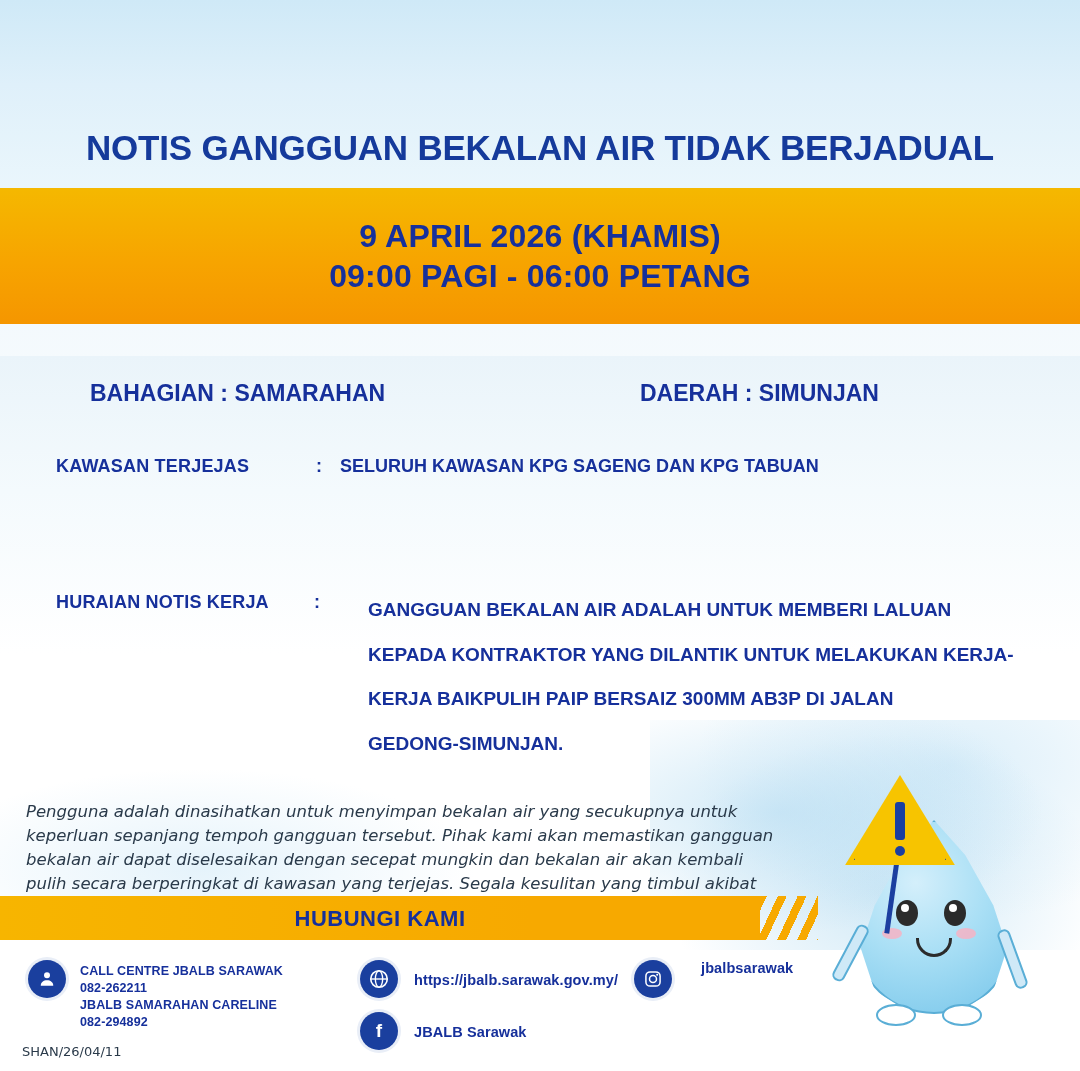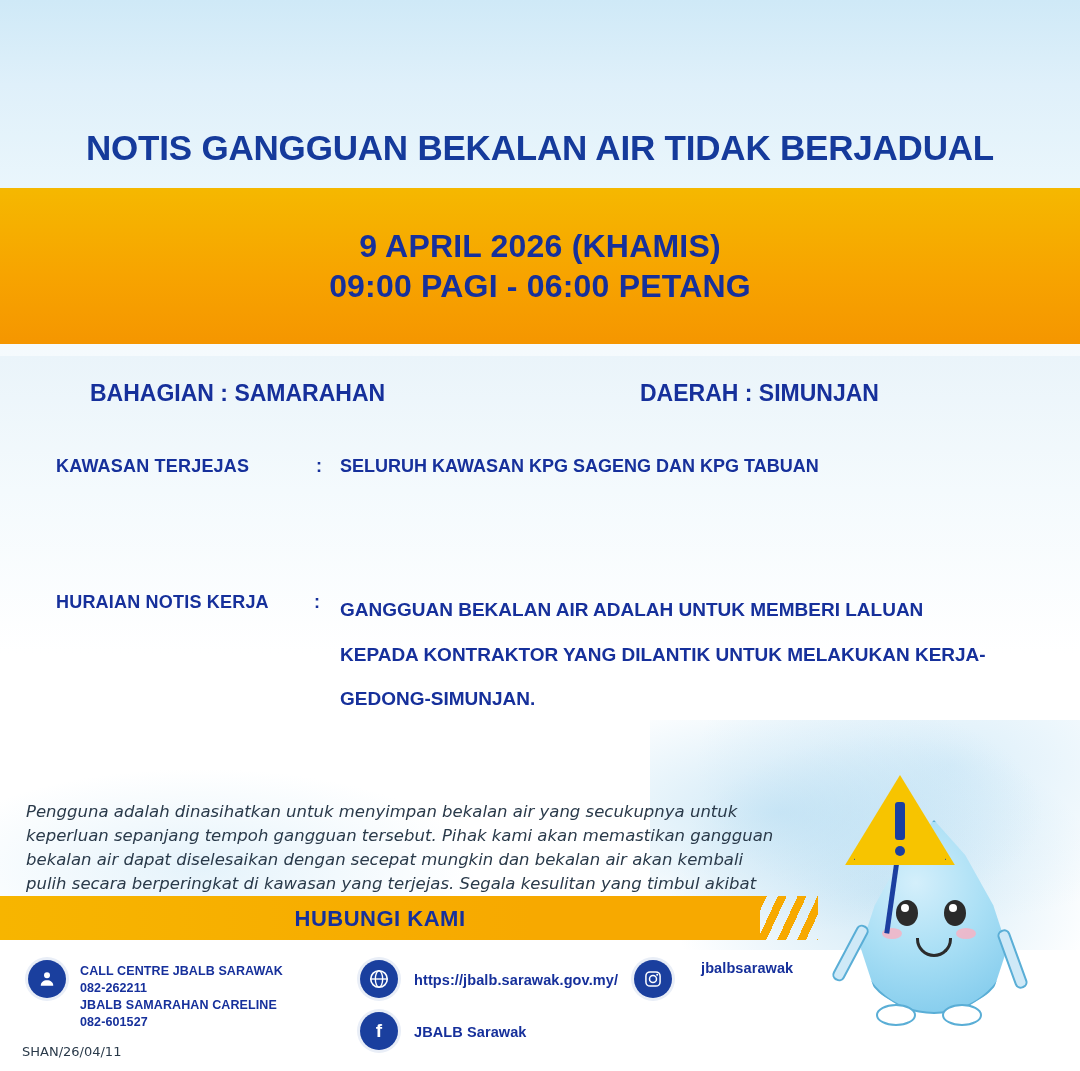--- a/index.html
+++ b/index.html
@@ -87,21 +87,21 @@
     letter-spacing: -0.2px;
     white-space: nowrap;
   }
 
   
   .date-band {
     position: absolute;
     left: 0;
     top: 188px;
     width: 1080px;
-    height: 156px;
+    height: 136px;
     background: linear-gradient(180deg, #f5b800 0%, #f7a400 55%, #f59600 100%);
     display: flex;
     flex-direction: column;
     align-items: center;
     justify-content: center;
   }
   .date-line {
     font-size: 32px;
     font-weight: bold;
     color: #16309b;
@@ -168,20 +168,21 @@
     font-weight: bold;
     color: #16309b;
     line-height: 1.15;
   }
 
   .kawasan { top: 100px; }
   .huraian { top: 232px; }
   .huraian .field-value {
     font-size: 19px;
     line-height: 2.35;
+    margin-left: 28px;
   }
   .huraian .field-label { top: 4px; }
   .huraian .field-colon { top: 4px; left: 314px; }
 
   
   .note {
     position: absolute;
     left: 26px;
     top: 800px;
     width: 760px;
@@ -447,20 +448,21 @@
       <div class="field-colon">:</div>
       <div class="field-value">SELURUH KAWASAN KPG SAGENG DAN KPG TABUAN</div>
     </div>
 
     <div class="field huraian">
       <div class="field-label">HURAIAN NOTIS KERJA</div>
       <div class="field-colon">:</div>
       <div class="field-value">
         <div>GANGGUAN BEKALAN AIR ADALAH UNTUK MEMBERI LALUAN</div>
         <div>KEPADA KONTRAKTOR YANG DILANTIK UNTUK MELAKUKAN KERJA-</div>
+        <div>KERJA BAIKPULIH PAIP BERSAIZ 300MM AB3P DI JALAN</div>
         <div>GEDONG-SIMUNJAN.</div>
       </div>
     </div>
   </div>
 
   <div class="splash"></div>
   <div class="splash2"></div>
 
   <div class="note">Pengguna adalah dinasihatkan untuk menyimpan bekalan air yang secukupnya untuk keperluan sepanjang tempoh gangguan tersebut. Pihak kami akan memastikan gangguan bekalan air dapat diselesaikan dengan secepat mungkin dan bekalan air akan kembali pulih secara berperingkat di kawasan yang terjejas. Segala kesulitan yang timbul akibat gangguan ini adalah sangat dikesali.</div>
 
@@ -493,21 +495,21 @@
 
     <div class="cicon" style="left:28px; top:14px;">
       <svg width="20" height="20" viewBox="0 0 24 24" aria-hidden="true">
         <circle cx="12" cy="7.5" r="3.6" fill="#ffffff"></circle>
         <path d="M4.5 20c0-4.2 3.4-6.5 7.5-6.5s7.5 2.3 7.5 6.5z" fill="#ffffff"></path>
       </svg>
     </div>
     <div class="ctext" style="left:80px; top:16px;">CALL CENTRE JBALB SARAWAK</div>
     <div class="ctext" style="left:80px; top:33px;">082-262211</div>
     <div class="ctext" style="left:80px; top:50px;">JBALB SAMARAHAN CARELINE</div>
-    <div class="ctext" style="left:80px; top:67px;">082-601527</div>
+    <div class="ctext" style="left:80px; top:67px;">082-294892</div>
 
     <div class="cicon" style="left:360px; top:14px;">
       <svg width="22" height="22" viewBox="0 0 24 24" aria-hidden="true">
         <circle cx="12" cy="12" r="9" fill="none" stroke="#ffffff" stroke-width="1.8"></circle>
         <ellipse cx="12" cy="12" rx="4" ry="9" fill="none" stroke="#ffffff" stroke-width="1.5"></ellipse>
         <line x1="3" y1="12" x2="21" y2="12" stroke="#ffffff" stroke-width="1.5"></line>
       </svg>
     </div>
     <div class="ctext big" style="left:414px; top:24px;">https://jbalb.sarawak.gov.my/</div>
 

